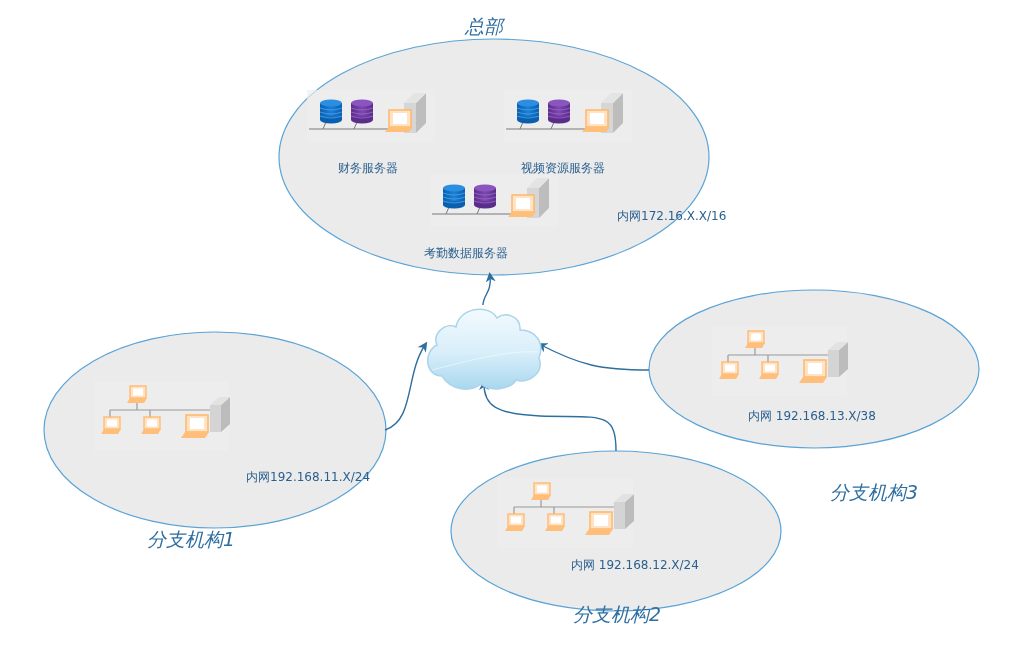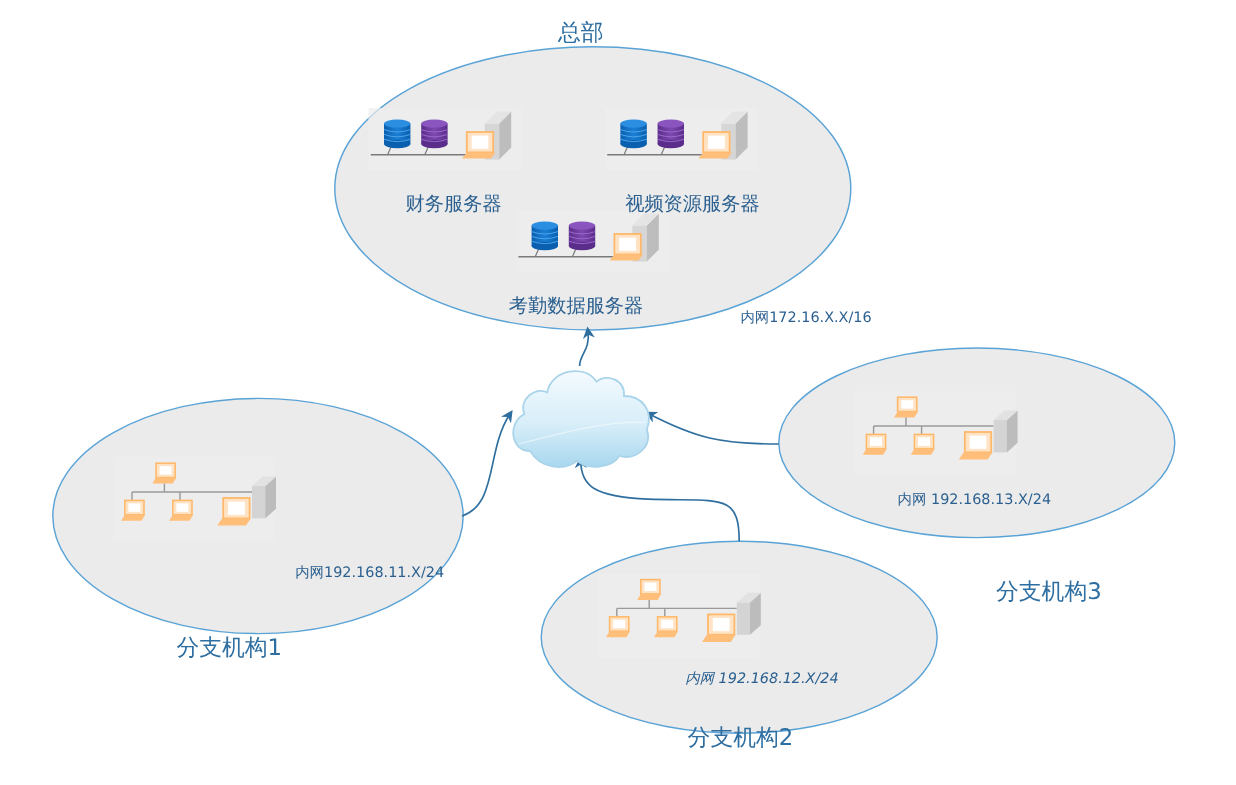--- a/index.html
+++ b/index.html
@@ -1,22 +1,22 @@
 <!DOCTYPE html>
 <html><head>
 <meta charset="utf-8">
 <style>
   html, body { margin:0; padding:0; background:#ffffff; }
   body { width:1030px; height:654px; position:relative; overflow:hidden;
          font-family:"DejaVu Sans", sans-serif; }
   #diagram { position:absolute; left:0; top:0; width:1030px; height:654px; }
   .lbl { position:absolute; color:#2a5f8f; white-space:nowrap; }
-  .title { font-size:19px; color:#2e6ea0; }
+  .title { font-size:19px; color:#2e6ea0;font-style:italic; }
   .small { font-size:12px; }
-  .srv-lbl { font-size:16px; }
+  .srv-lbl { font-size:12px; }
 </style>
 </head>
 <body>
 
 <svg id="diagram" viewBox="0 0 1030 654" xmlns="http://www.w3.org/2000/svg">
   <defs>
     <marker id="arrowhead" markerWidth="10" markerHeight="10" refX="6" refY="5" orient="auto" markerUnits="userSpaceOnUse">
       <path d="M0,0 L10,5 L0,10 L3,5 Z" fill="#2f6f9f"></path>
     </marker>
     <linearGradient id="cloudGrad" x1="0" y1="0" x2="0" y2="1">
@@ -118,22 +118,22 @@
   <g>
     <path d="M442,376 C425,376 423,352 437,345 C432,333 446,322 456,327 C459,308 488,303 497,318 C505,311 521,316 520,330 C535,330 545,342 539,358 C544,372 530,384 516,380 C510,390 490,392 481,384 C470,393 450,390 442,376 Z" fill="url(#cloudGrad)" stroke="#a9d4ea" stroke-width="1.5"></path>
     <path d="M432,370 C470,360 510,350 538,352" fill="none" stroke="#ffffff" stroke-width="1" opacity="0.5"></path>
   </g>
 </svg>
 
 <div class="lbl title" style="left:465px; top:14px;">总部</div>
 <div class="lbl srv-lbl" style="left:338px; top:160px;">财务服务器</div>
 <div class="lbl srv-lbl" style="left:521px; top:160px;">视频资源服务器</div>
 <div class="lbl srv-lbl" style="left:424px; top:245px;">考勤数据服务器</div>
-<div class="lbl small" style="left:617px; top:208px;margin-top:48px;">内网172.16.X.X/16</div>
+<div class="lbl small" style="left:617px; top:208px;">内网172.16.X.X/16</div>
 
 <div class="lbl small" style="left:246px; top:426px;margin-top:43px;">内网192.168.11.X/24</div>
 <div class="lbl title" style="left:147px; top:527px;">分支机构1</div>
 
-<div class="lbl small" style="left:571px; top:557px;font-style:italic;">内网 192.168.12.X/24</div>
+<div class="lbl small" style="left:571px; top:557px;">内网 192.168.12.X/24</div>
 <div class="lbl title" style="left:573px; top:602px;">分支机构2</div>
 
-<div class="lbl small" style="left:748px; top:408px;">内网 192.168.13.X/24</div>
+<div class="lbl small" style="left:748px; top:408px;">内网 192.168.13.X/38</div>
 <div class="lbl title" style="left:830px; top:480px;">分支机构3</div>
 
 </body></html>

